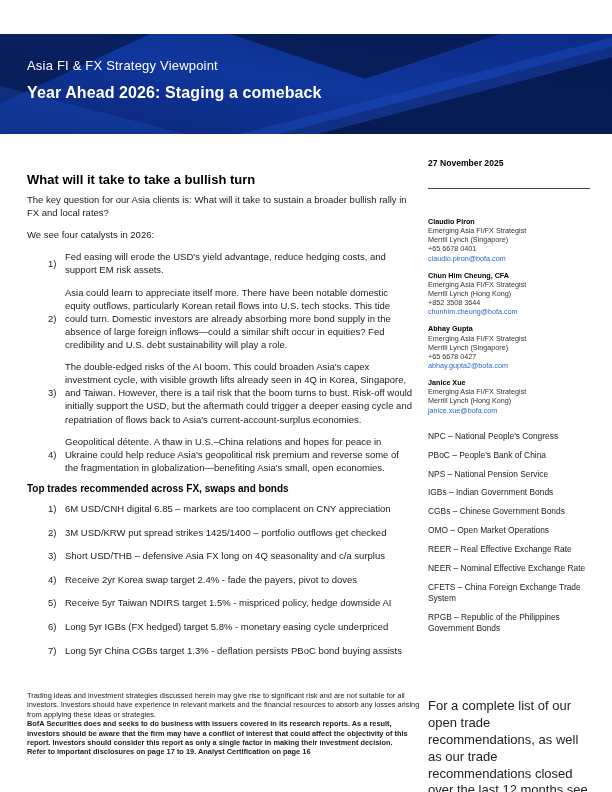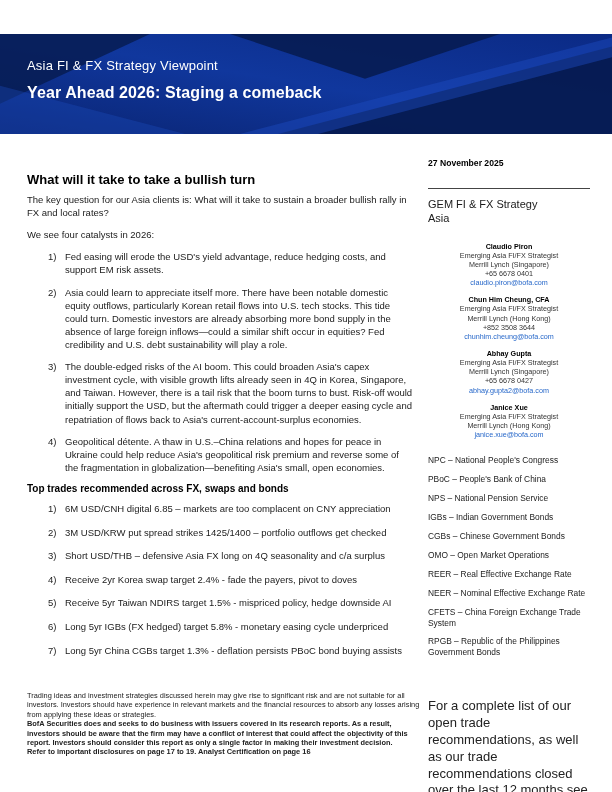--- a/index.html
+++ b/index.html
@@ -21,34 +21,35 @@
   
   .article { position:absolute; left:27px; top:172px; width:387px; }
   .article h1 { font-size:13px; font-weight:700; color:#000; margin-bottom:6px; }
   .article p  { font-size:9.5px; line-height:1.38; margin-bottom:9px; }
   a.doclink { color:#2667c9; text-decoration:underline; cursor:pointer; }
   .numlist { counter-reset:li; margin-top:2px; }
   .numitem {
     display:flex; counter-increment:li;
     font-size:9.5px; line-height:1.38;
     margin:0 0 9px 21px;
+    align-items:center;
   }
   .numitem::before { content:counter(li) ")"; width:17px; flex:none; }
   .trades-heading { font-size:10px; font-weight:700; color:#000; margin:2px 0 8px 0; }
   .trades .numitem { margin-bottom:10.5px; }
   
   .disclaimer { position:absolute; left:27px; top:691px; width:393px;
     font-size:7.4px; line-height:1.27; color:#222; }
   .disclaimer .bold { font-weight:700; }
   
   .sidebar { position:absolute; left:428px; top:158px; width:162px; }
   .sb-date { font-size:8.6px; font-weight:700; color:#000;
     border-bottom:1.4px solid #444; padding-bottom:20px; }
   .sb-group { font-size:11px; color:#1a1a1a; margin-top:8px; line-height:1.3; }
-  .analysts { margin-top:16px;text-align:center; }
+  .analysts { margin-top:28px; }
   .analyst { font-size:7.2px; line-height:1.27; color:#333; margin-bottom:8px; }
   .analyst .name { font-weight:700; color:#000; }
   .analyst a.maillink { color:#2667c9; text-decoration:none; }
   .glossary { margin-top:16px; }
   .gloss-item { font-size:8.4px; line-height:1.3; color:#222; margin-bottom:8px; }
   .sb-footer { position:absolute; left:428px; top:698px; width:166px;
     font-size:13px; line-height:1.3; color:#222; }
 </style>
 </head>
 <body>
@@ -126,24 +127,20 @@
 </div>
 
 <div class="disclaimer">
   <div>Trading ideas and investment strategies discussed herein may give rise to significant risk and are not suitable for all investors. Investors should have experience in relevant markets and the financial resources to absorb any losses arising from applying these ideas or strategies.</div>
   <div class="bold">BofA Securities does and seeks to do business with issuers covered in its research reports. As a result, investors should be aware that the firm may have a conflict of interest that could affect the objectivity of this report. Investors should consider this report as only a single factor in making their investment decision.</div>
   <div class="bold">Refer to important disclosures on page 17 to 19. Analyst Certification on page 16</div>
 </div>
 
 <div class="sidebar">
   <div class="sb-date">27 November 2025</div>
-  <div class="sb-group">
-    <div>GEM FI &amp; FX Strategy</div>
-    <div>Asia</div>
-  </div>
 
   <div class="analysts">
     <div class="analyst">
       <div class="name">Claudio Piron</div>
       <div>Emerging Asia FI/FX Strategist</div>
       <div>Merrill Lynch (Singapore)</div>
       <div>+65 6678 0401</div>
       <a class="maillink">claudio.piron@bofa.com</a>
     </div>
     <div class="analyst">

